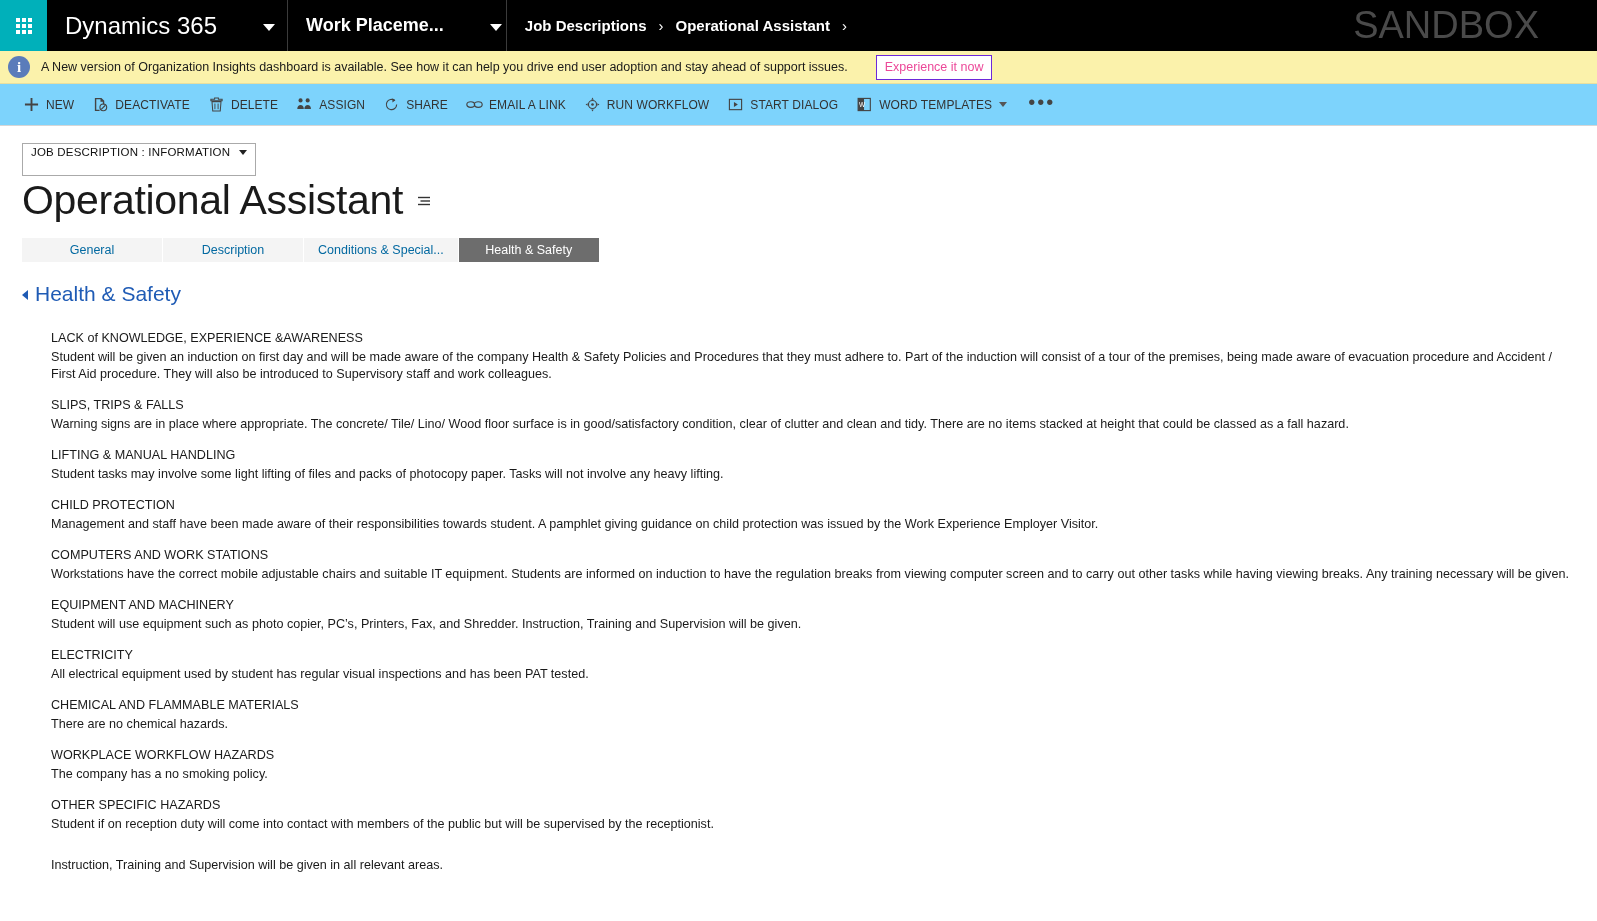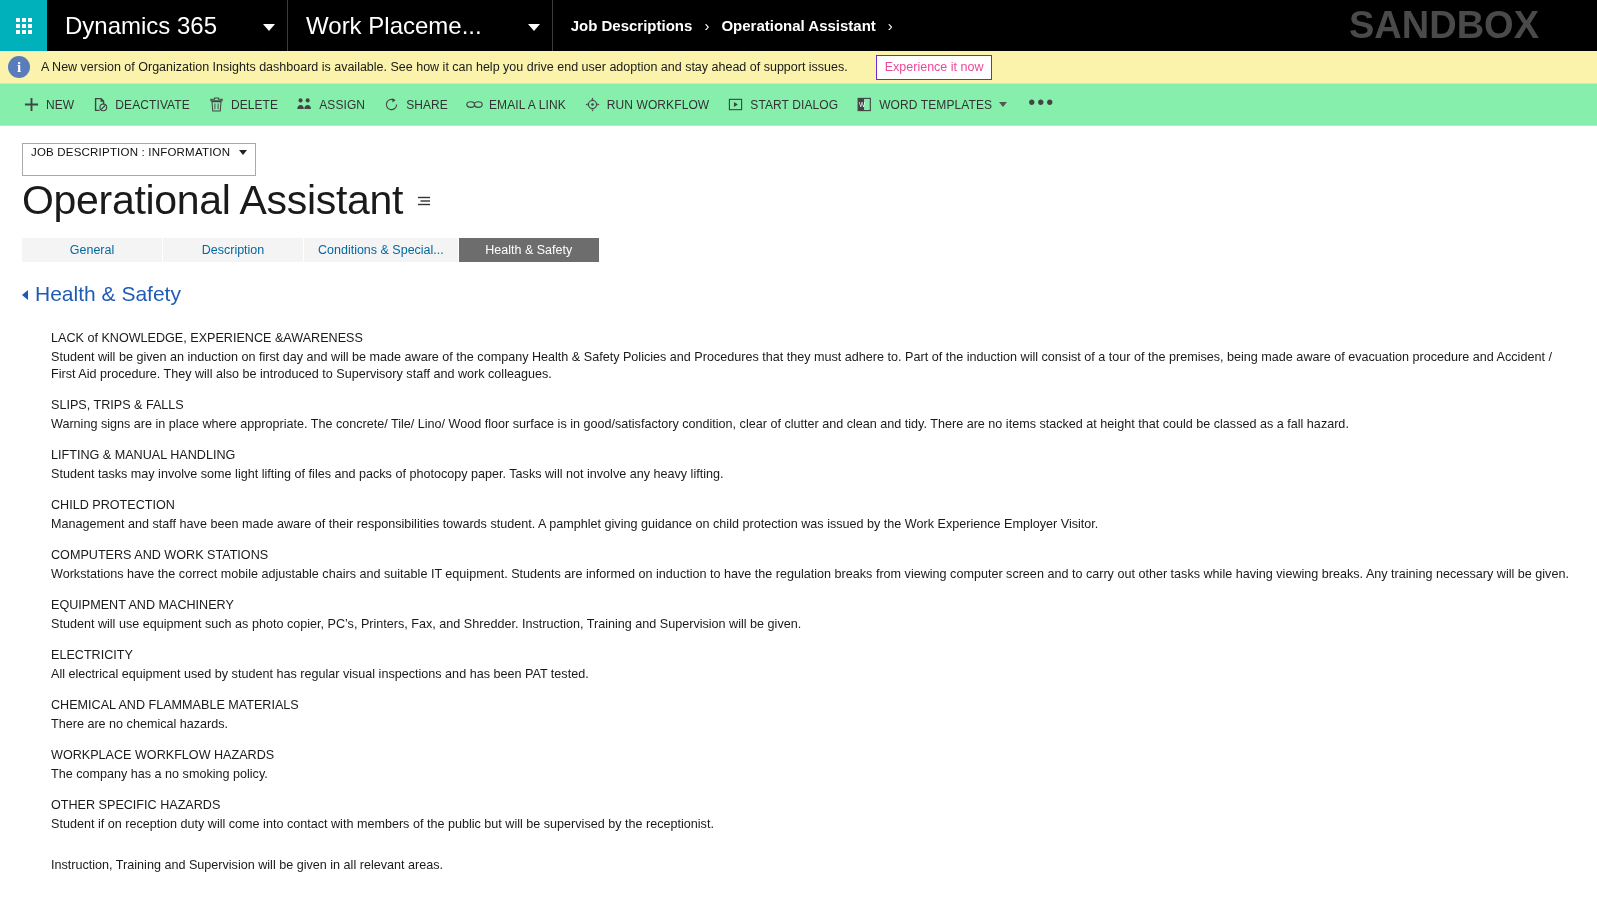--- a/index.html
+++ b/index.html
@@ -41,21 +41,21 @@
     display: flex;
     align-items: center;
     padding: 0 16px 0 18px;
     color: #ffffff;
     border-right: 1px solid #3b3b3b;
     cursor: pointer;
     white-space: nowrap;
     gap: 32px;
   }
   .nav-seg.brand { font-size: 24px; font-weight: 400; padding-right: 12px; }
-  .nav-seg.app   { font-size: 24px; font-weight: 400; padding-right: 12px; }
+  .nav-seg.app   { font-size: 18px; font-weight: 700; padding-right: 4px; }
   .chev {
     display: inline-block;
     margin-left: 14px;
     width: 0; height: 0;
     border-left: 6px solid transparent;
     border-right: 6px solid transparent;
     border-top: 7px solid #ffffff;
     position: relative;
     top: 2px;
   }
@@ -82,21 +82,21 @@
   .sandbox {
     position: absolute;
     right: 58px;
     top: 0;
     height: 51px;
     display: flex;
     align-items: center;
     font-size: 38px;
     letter-spacing: 0px;
     color: #4a4a4a;
-    font-weight: 700;
+    font-weight: 400;
     pointer-events: none;
   }
 
   
   .notify {
     height: 33px;
     background: #fbf2ab;
     display: flex;
     align-items: center;
     padding: 0 0 0 8px;
@@ -127,21 +127,21 @@
     color: #ec4899;
     padding: 4px 8px;
     cursor: pointer;
     font-family: "Liberation Sans", sans-serif;
     line-height: 1.2;
   }
 
   
   .cmdbar {
     height: 42px;
-    background: #86efac;
+    background: #7dd3fc;
     border-bottom: 1px solid #d6d6d6;
     display: flex;
     align-items: center;
     padding-left: 14px;
     gap: 0px;
   }
   .cmd {
     display: flex;
     align-items: center;
     height: 42px;

